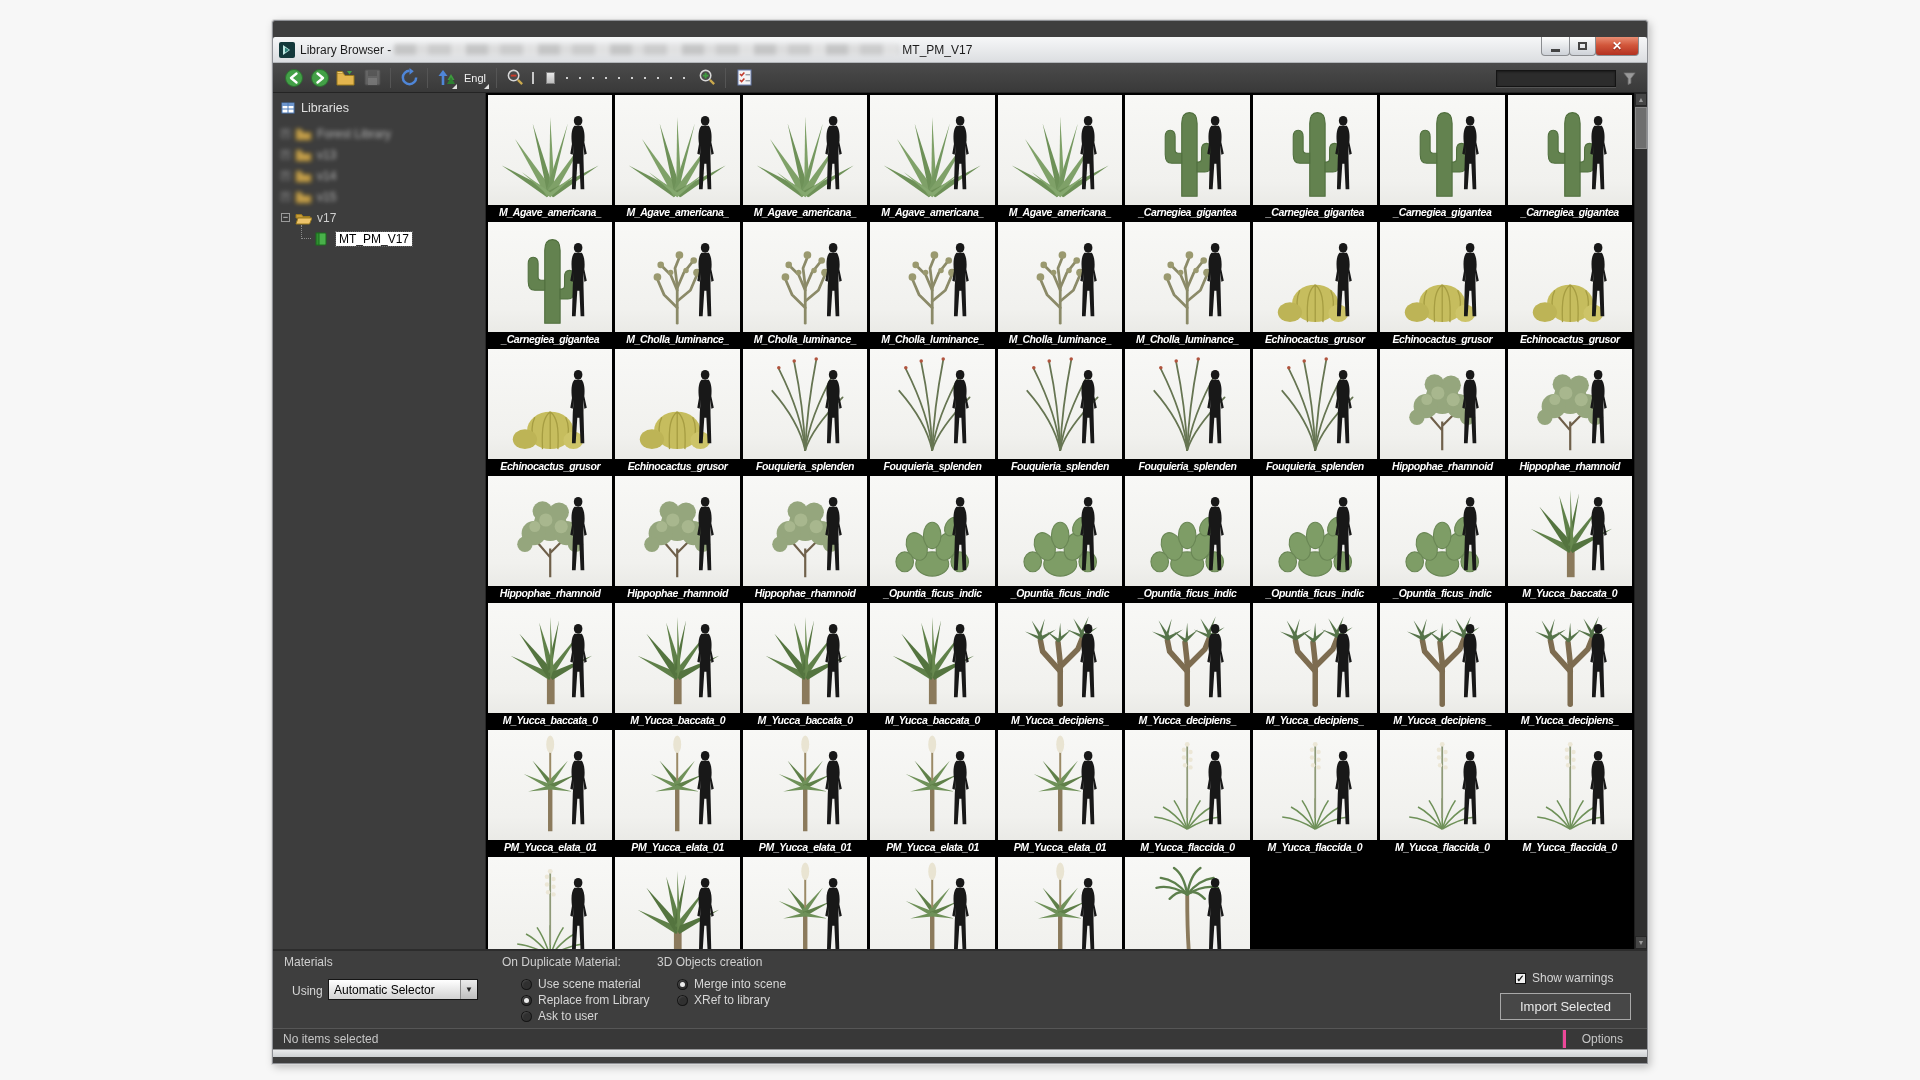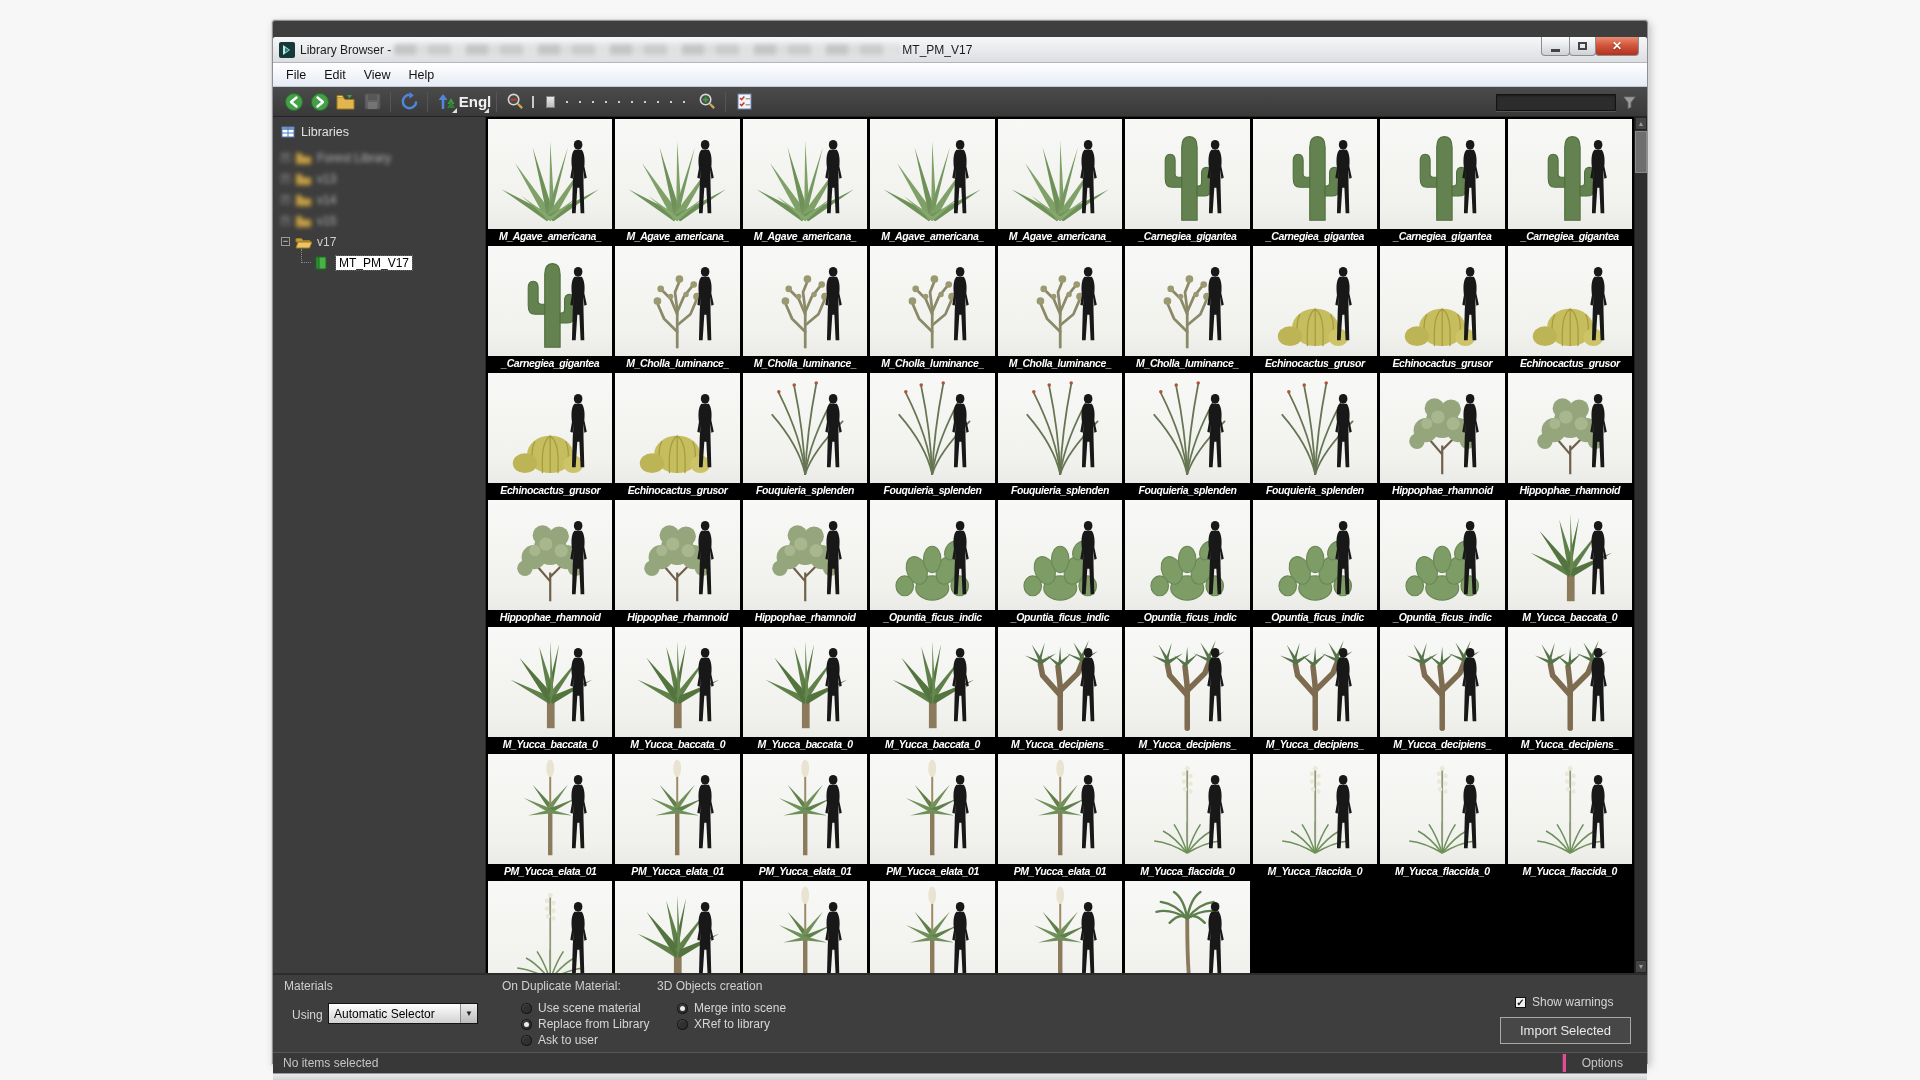--- a/index.html
+++ b/index.html
@@ -34,21 +34,21 @@
   .menu-item { font-size:12.5px; color:#111; padding:3px 9px; cursor:default; }
 
   
   .toolbar { height:30px; background:linear-gradient(#4b4b4b,#393939); border-bottom:1px solid #242424;
              display:flex; align-items:center; padding:0 8px; position:relative; }
   .tb-btn { width:24px; height:24px; display:flex; align-items:center; justify-content:center; position:relative; margin:0 1px; }
   .tb-btn svg { display:block; }
   .tb-sep { width:1px; height:20px; background:#262626; border-right:1px solid #555; margin:0 5px; }
   .corner-mark { position:absolute; right:1px; bottom:1px; width:0; height:0;
                  border-left:5px solid transparent; border-bottom:5px solid #e0e0e0; }
-  .lang-label { color:#f0f0f0; font-size:15px;font-weight:bold; }
+  .lang-label { color:#f0f0f0; font-size:11px; }
   .slider { width:158px; height:20px; position:relative; margin:0 4px; }
   .slider-cap { position:absolute; left:0; top:4px; width:2px; height:12px; background:#c9c9c9; }
   .slider-thumb { position:absolute; left:14px; top:4px; width:9px; height:12px; background:linear-gradient(#e9e9e9,#bdbdbd);
                   border:1px solid #808080; }
   .slider-track { position:absolute; left:34px; top:9px; width:120px; height:2px;
                   background:repeating-linear-gradient(90deg,#cfcfcf 0 2px,transparent 2px 13px); }
   .search-group { position:absolute; right:10px; top:0; height:30px; display:flex; align-items:center; }
   .search-input { width:120px; height:17px; background:#2c2c2c; border:1px solid #141414; box-shadow:inset 0 1px 2px #1a1a1a, 0 1px 0 #555;
                   color:#ddd; font-size:11px; padding:0 4px; outline:none; }
   .funnel { margin-left:6px; }
@@ -318,26 +318,20 @@
         </div>
       <div class="win-btn max">
           <div class="glyph-max"></div>
         </div>
       <div class="win-btn close">
           <span class="glyph-x">✕</span>
         </div>
     </div>
   </div>
 
-  <div class="menubar">
-      <span class="menu-item">File</span>
-      <span class="menu-item">Edit</span>
-      <span class="menu-item">View</span>
-      <span class="menu-item">Help</span>
-    </div>
 
   <div class="toolbar">
     <div class="tb-btn">
       <svg width="20" height="20" viewBox="0 0 20 20">
         <circle cx="10" cy="10" r="8.5" fill="#43a047" stroke="#2c6e30"></circle>
         <path d="M12.5 5.5 L7 10 L12.5 14.5" stroke="#fff" stroke-width="2.4" fill="none" stroke-linecap="round" stroke-linejoin="round"></path>
       </svg>
     </div>
     <div class="tb-btn">
       <svg width="20" height="20" viewBox="0 0 20 20">

